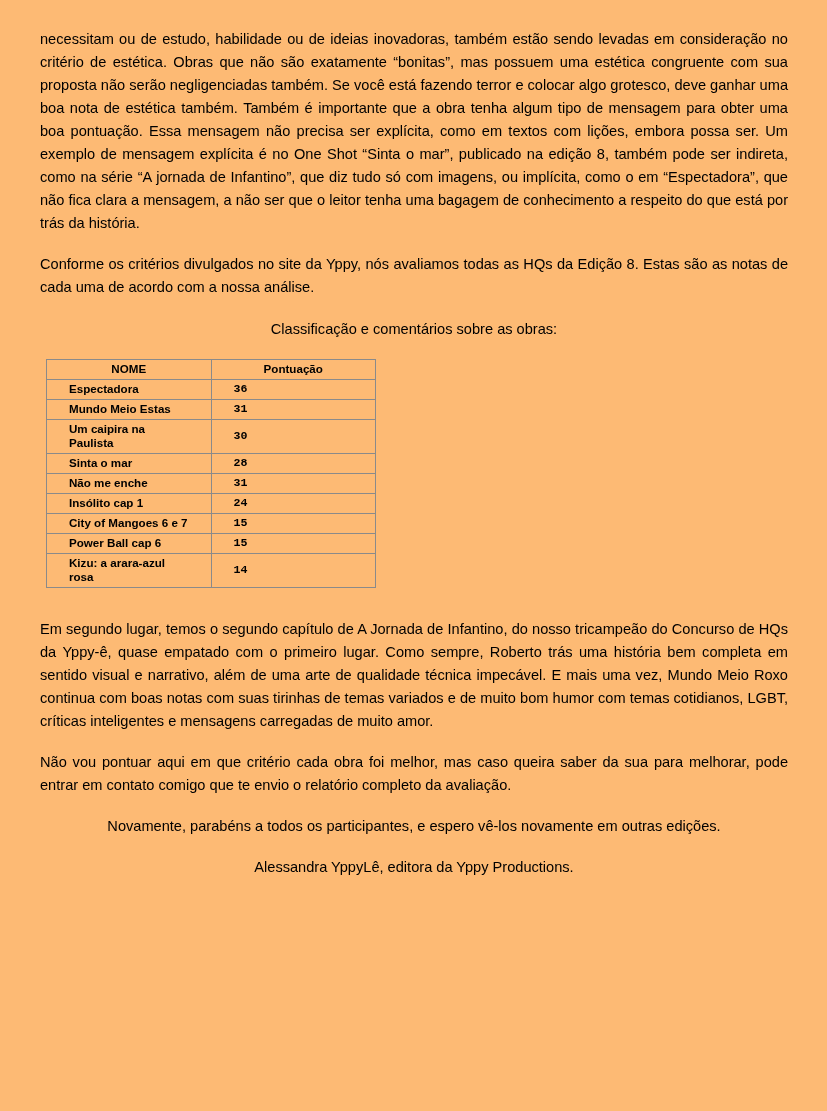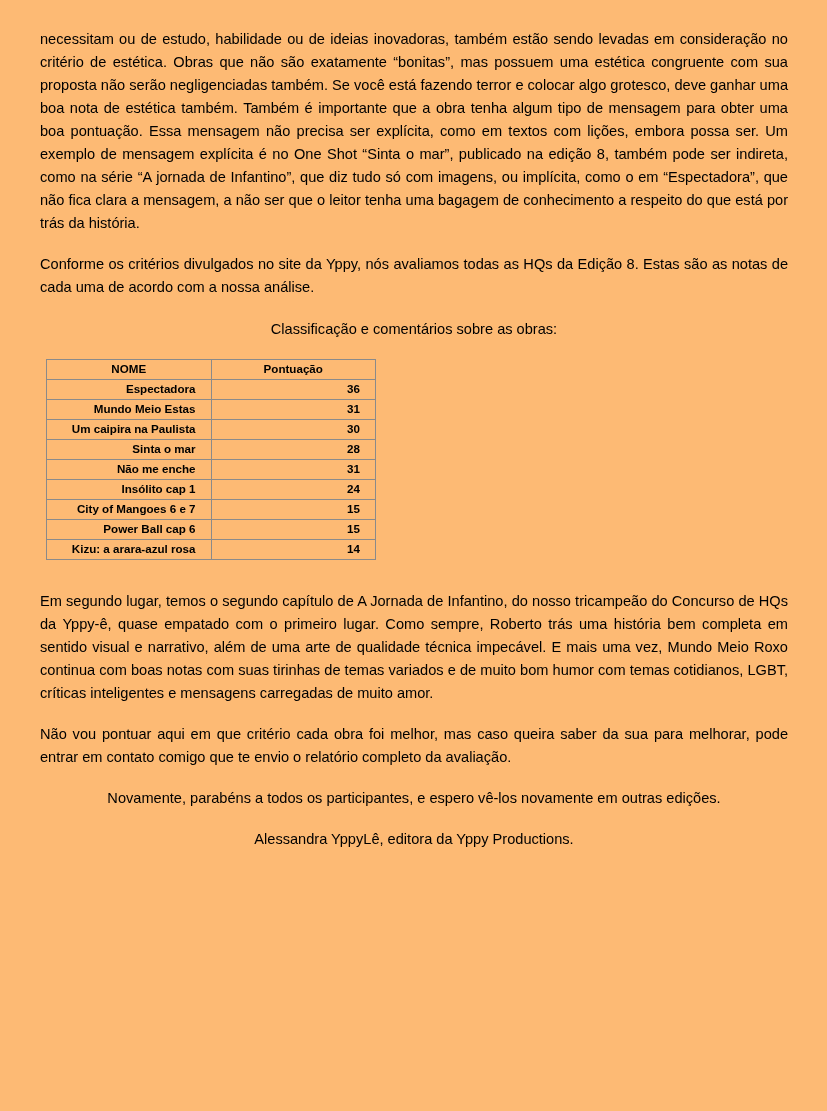--- a/index.html
+++ b/index.html
@@ -43,35 +43,35 @@
   table.scores {
     border-collapse: collapse;
     margin: 4px 0 0 6px;
     width: 330px;
     table-layout: fixed;
   }
   table.scores th, table.scores td {
     border: 1px solid #8a8a8a;
     font-size: 11.6px;
     font-weight: bold;
-    padding: 2px 15px;
+    padding: 2px 22px;
     height: 15px;
     line-height: 1.25;
     color: #000000;
   }
   table.scores th {
     text-align: center;
   }
   table.scores td.name {
-    text-align: right;
+    text-align: left;
     width: 196px;
   }
   table.scores td.score {
-    text-align: right;
     width: 134px;
+    font-family: Liberation Mono, monospace;
   }
   .table-wrap {
     margin-bottom: 30px;
   }
   .after-table {
     margin-top: 22px;
   }
 </style>
 </head>
 <body>

